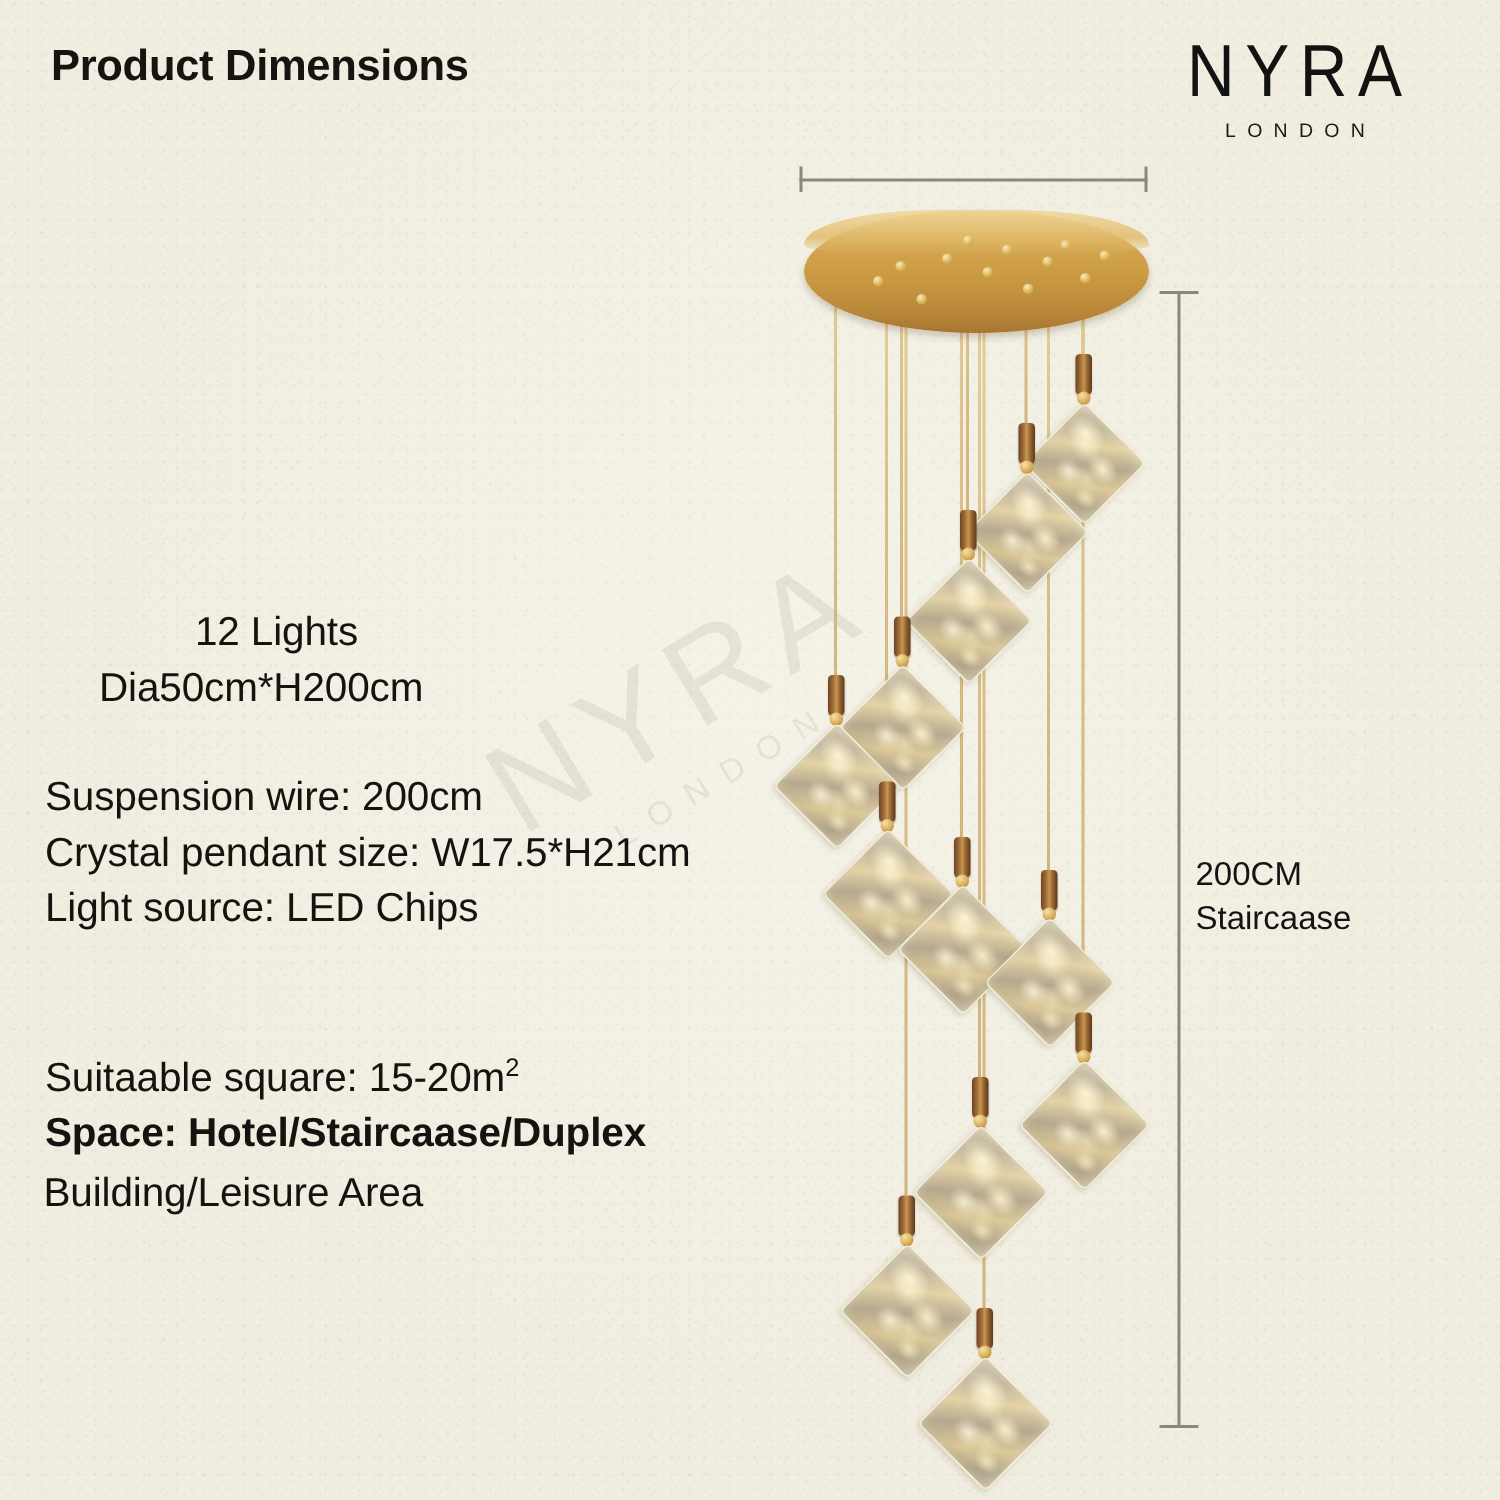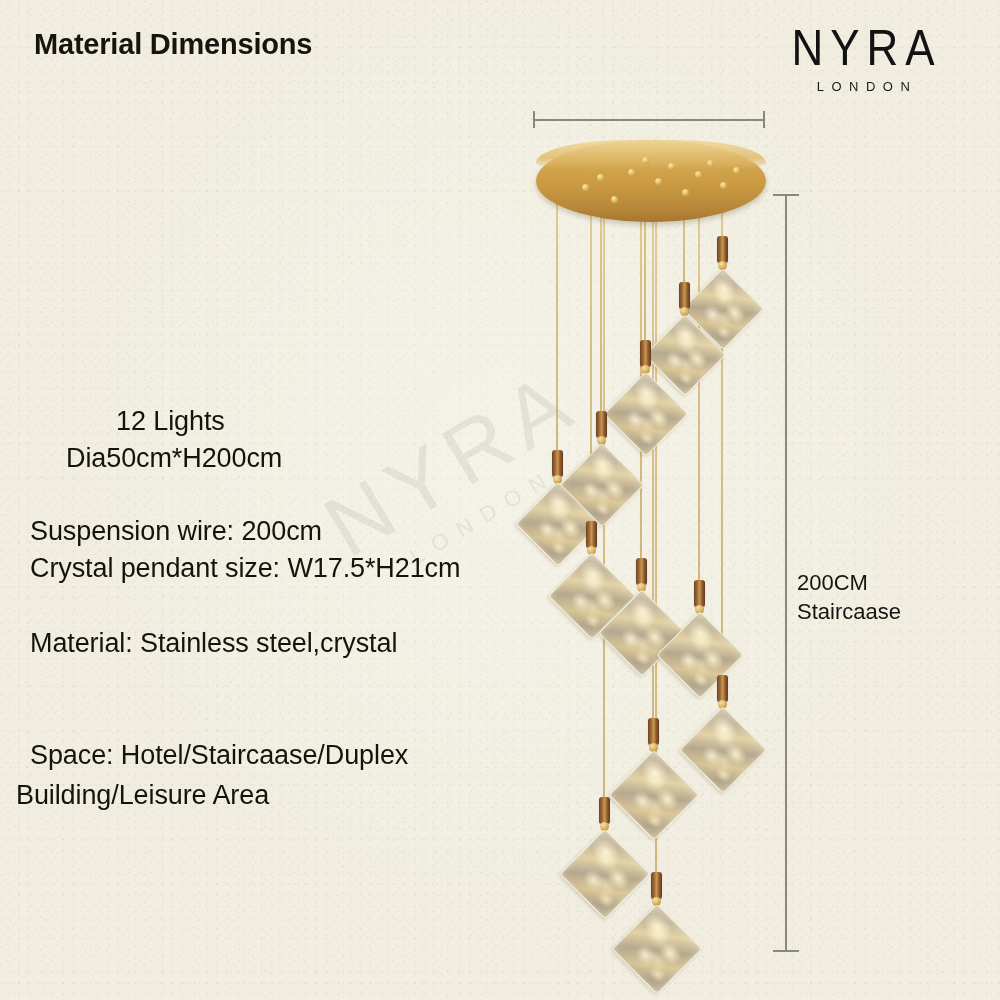--- a/index.html
+++ b/index.html
@@ -105,30 +105,30 @@
   }
 
   
   .spec-line {
     position: absolute;
     white-space: nowrap;
     color: #15130f;
     font-size: 27px;
     letter-spacing: -.1px;
   }
-  #spec-lights   { left: 116px; top: 406px; }
+  #spec-lights   { left: 130px; top: 406px; }
   #spec-dia      { left:  66px; top: 443px; }
   #spec-wire     { left:  30px; top: 516px; }
   #spec-crystal  { left:  30px; top: 553px; }
   #spec-source   { left:  30px; top: 590px; }
   #spec-material { left:  30px; top: 628px; }
   #spec-color    { left:  30px; top: 665px; }
   #spec-square   { left:  30px; top: 702px; }
-  #spec-space    { left:  30px; top: 740px; }
-  #spec-building { left:  16px; top: 780px; }
+  #spec-space    { left:  30px; top: 740px; font-weight: bold; }
+  #spec-building { left:  29px; top: 780px; }
   #spec-commerc  { left:  30px; top: 816px; }
   .sup { font-size: 17px; vertical-align: super; }
 
   
   #dim-width-label {
     position: absolute;
     left: 533px;
     top: 80px;
     width: 232px;
     text-align: center;
@@ -266,21 +266,21 @@
   }
 </style>
 </head>
 <body>
 
 <div id="page">
 
   <div id="paper-noise"></div>
   <div id="vignette"></div>
 
-  <div id="page-title">Material Dimensions</div>
+  <div id="page-title">Product Dimensions</div>
 
   <div id="brand">
     <div id="brand-name">NYRA</div>
     <div id="brand-sub">LONDON</div>
   </div>
 
   <div id="watermark">
     <div class="wm-name">NYRA</div>
     <div class="wm-sub">LONDON</div>
   </div>
@@ -389,17 +389,20 @@
   <div class="dim-cap-h" id="dim-height-cap-b"></div>
   <div id="dim-height-label">
     <div>200CM</div>
     <div>Staircaase</div>
   </div>
 
   <div class="spec-line" id="spec-lights">12 Lights</div>
   <div class="spec-line" id="spec-dia">Dia50cm*H200cm</div>
   <div class="spec-line" id="spec-wire">Suspension wire: 200cm</div>
   <div class="spec-line" id="spec-crystal">Crystal pendant size: W17.5*H21cm</div>
-  <div class="spec-line" id="spec-material">Material: Stainless steel,crystal</div>
+  <div class="spec-line" id="spec-source">Light source: LED Chips</div>
+  <div class="spec-line" id="spec-square">
+    <span>Suitaable square: 15-20m</span><span class="sup">2</span>
+  </div>
   <div class="spec-line" id="spec-space">Space: Hotel/Staircaase/Duplex</div>
   <div class="spec-line" id="spec-building">Building/Leisure Area</div>
 
 </div>
 
 </body></html>

